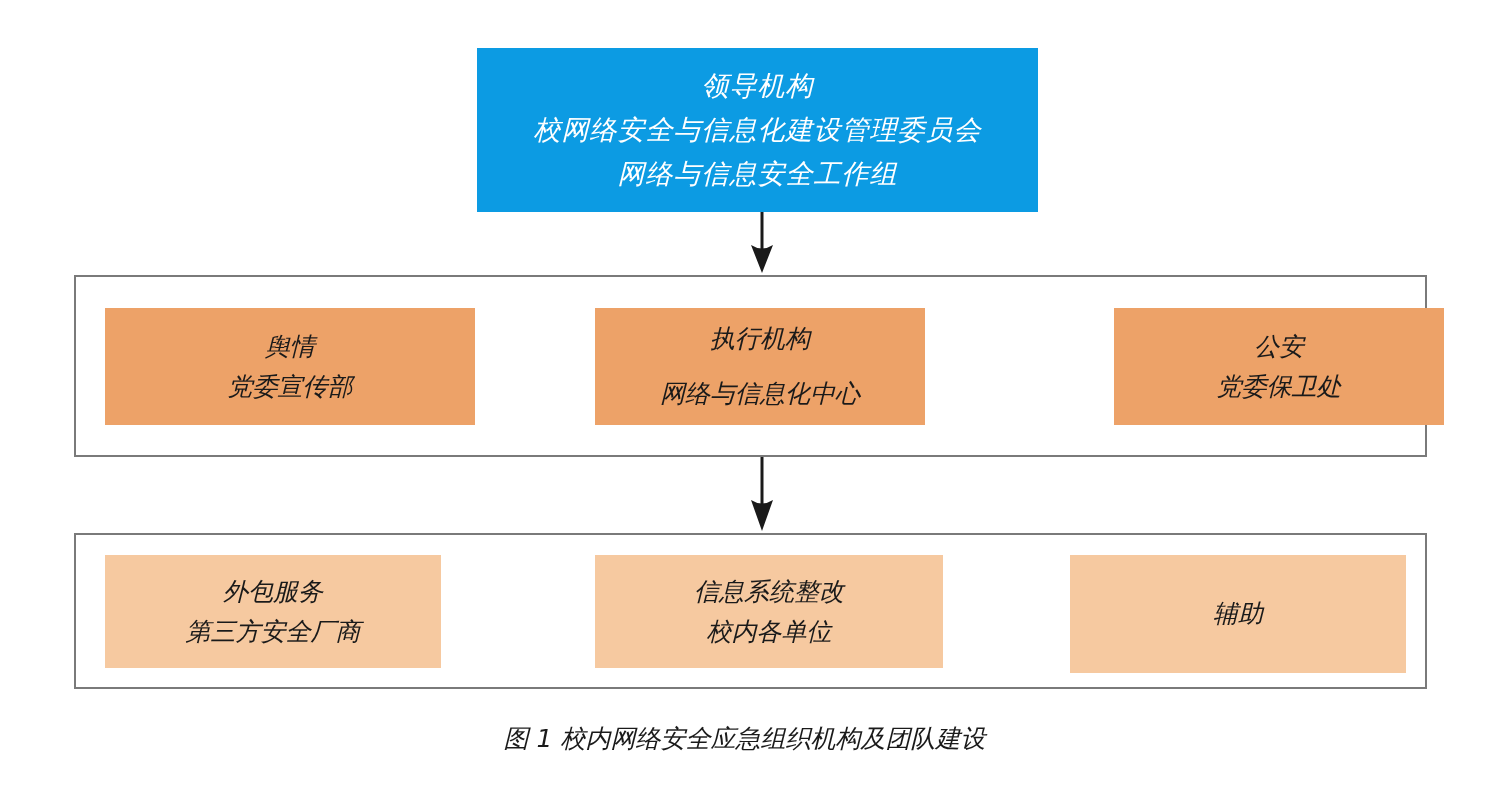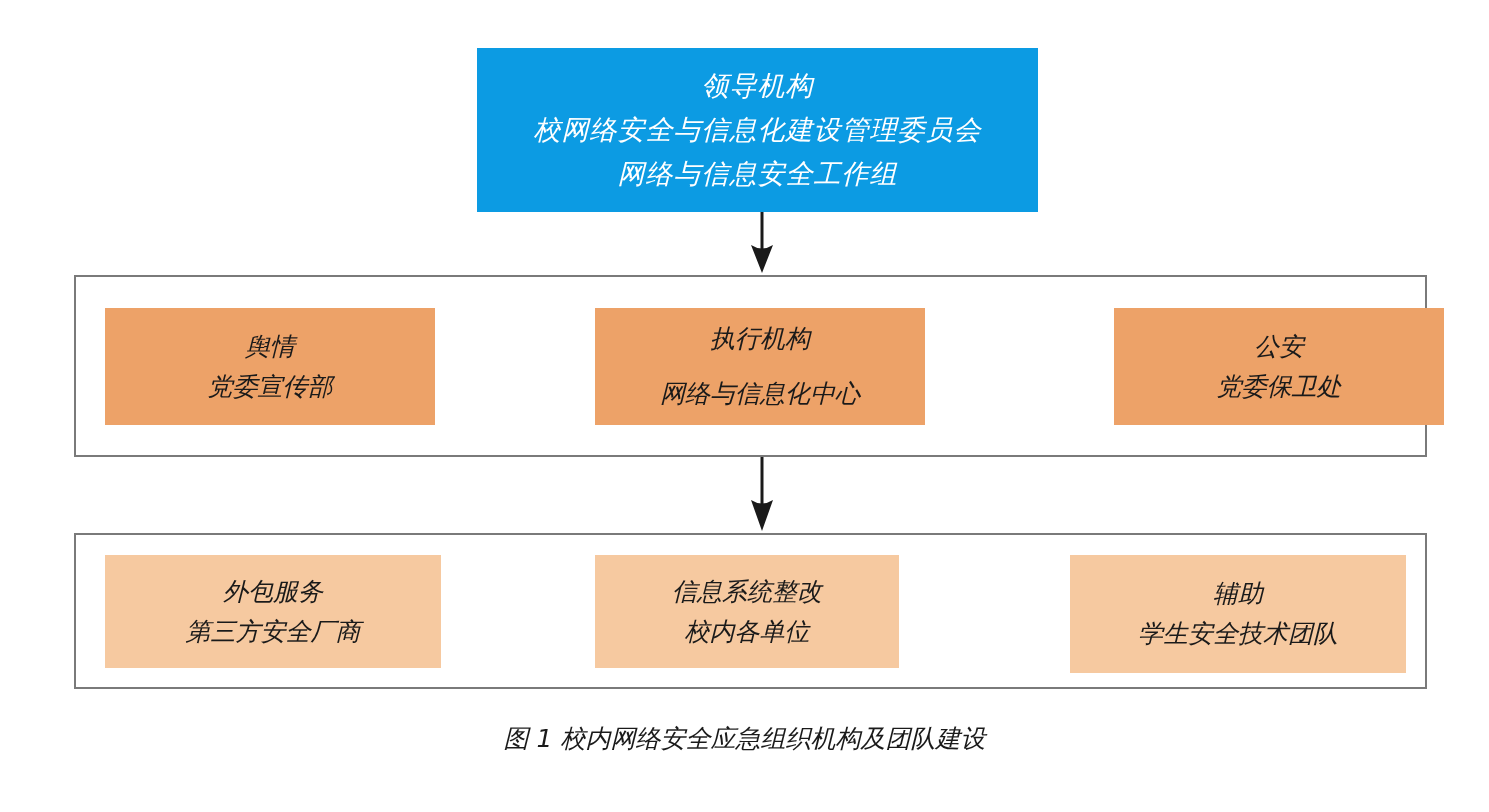--- a/index.html
+++ b/index.html
@@ -74,27 +74,27 @@
   .node-exec { background: #EDA268; }
   .node-support { background: #F6C9A0; }
   .node-line {
     color: #1a1a1a;
     font-size: 25px;
     line-height: 40px;
     white-space: nowrap;
   }
 
   
-  #node-public-opinion { left: 105px; top: 308px; width: 330px; height: 117px; }
+  #node-public-opinion { left: 105px; top: 308px; width: 370px; height: 117px; }
   #node-executive      { left: 595px; top: 308px; width: 330px; height: 117px; gap: 15px; }
   #node-public-security{ left: 1070px; top: 308px; width: 330px; height: 117px; margin-left: 44px; }
 
   
   #node-outsourcing    { left: 105px; top: 555px; width: 336px; height: 113px; }
-  #node-system-rectify { left: 595px; top: 555px; width: 304px; height: 113px; }
+  #node-system-rectify { left: 595px; top: 555px; width: 348px; height: 113px; }
   #node-assist         { left: 1070px; top: 555px; width: 336px; height: 118px; }
 
   
   .arrow {
     position: absolute;
     left: 749px;
     width: 26px;
   }
   #arrow-top { top: 212px; height: 63px; }
   #arrow-mid { top: 457px; height: 76px; }
@@ -161,18 +161,17 @@
     <div class="node-line">第三方安全厂商</div>
   </div>
 
   <div class="node node-support" id="node-system-rectify">
     <div class="node-line">信息系统整改</div>
     <div class="node-line">校内各单位</div>
   </div>
 
   <div class="node node-support" id="node-assist">
     <div class="node-line">辅助</div>
-    <div class="node-line">学生安全技术团队</div>
   </div>
 
   <div class="caption">图 1  校内网络安全应急组织机构及团队建设</div>
 
 </div>
 
 </body></html>

